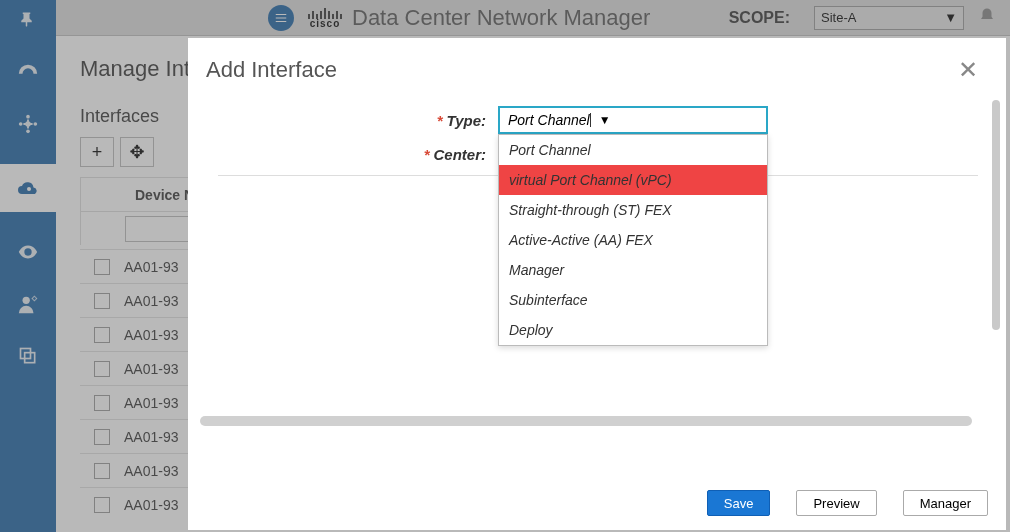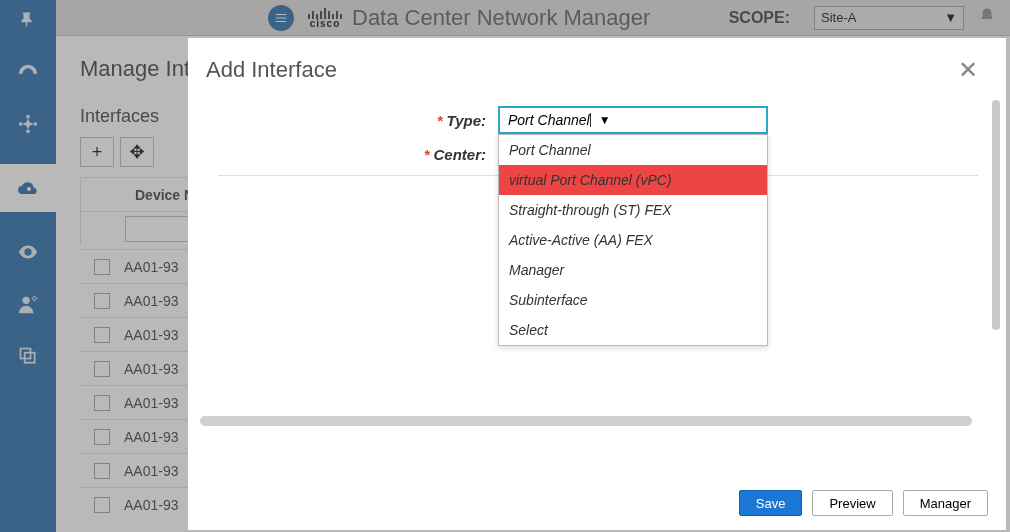--- a/index.html
+++ b/index.html
@@ -51,21 +51,21 @@
   .type-select .arrow { border-left:1px solid #333; padding-left:8px; font-size:12px; }
   .dropdown { position:absolute; top:26px; left:-2px; width:270px; border:1px solid #bbb; background:#fff; box-shadow:0 2px 6px rgba(0,0,0,0.15); z-index:20; }
   .dropdown .opt { padding:7px 10px; font-size:14px; color:#333; cursor:pointer; }
   .dropdown .opt.hovered { background:#ef4444; }
 
   .hr { border:none; border-top:1px solid #ddd; margin:6px 0 0 0; width:760px; }
 
   .scroll-track { position:absolute; right:6px; top:6px; width:8px; height:230px; background:#c9c9c9; border-radius:4px; }
   .scroll-bottom { position:absolute; left:12px; right:34px; bottom:54px; height:10px; background:#d0d0d0; border-radius:5px; }
 
-  .modal-footer { display:flex; justify-content:flex-end; gap:10px; padding:10px 18px 14px 0; }
+  .modal-footer { display:flex; justify-content:flex-end; gap:26px; padding:10px 18px 14px 0; }
   .btn { height:26px; padding:0 16px; font-size:13px; border:1px solid #aaa; background:#fff; border-radius:2px; cursor:pointer; }
   .btn.primary { background:#1a77d4; border-color:#0f5fb5; color:#fff; }
 
   .cisco-logo { display:flex; flex-direction:column; align-items:center; line-height:1; }
   .cisco-bars { display:flex; gap:2px; align-items:flex-end; height:12px; }
   .cisco-bars span { width:2px; background:#333; }
 </style>
 </head>
 <body>
 
@@ -222,21 +222,21 @@
       <div class="type-select">
         <span>Port Channel</span>
         <span class="arrow">▼</span>
         <div class="dropdown" id="type-dropdown">
             <div class="opt">Port Channel</div>
             <div class="opt hovered">virtual Port Channel (vPC)</div>
             <div class="opt">Straight-through (ST) FEX</div>
             <div class="opt">Active-Active (AA) FEX</div>
             <div class="opt">Manager</div>
             <div class="opt">Subinterface</div>
-            <div class="opt">Select</div>
+            <div class="opt">Deploy</div>
           </div>
       </div>
     </div>
 
     <div class="form-row">
       <div class="form-label"><span class="req">*</span><span>Center:</span></div>
     </div>
 
     <hr class="hr">
 

